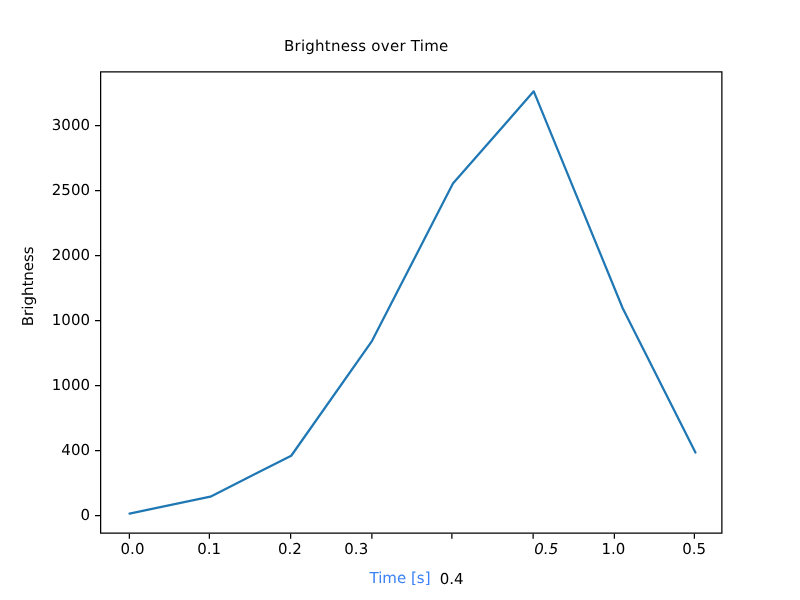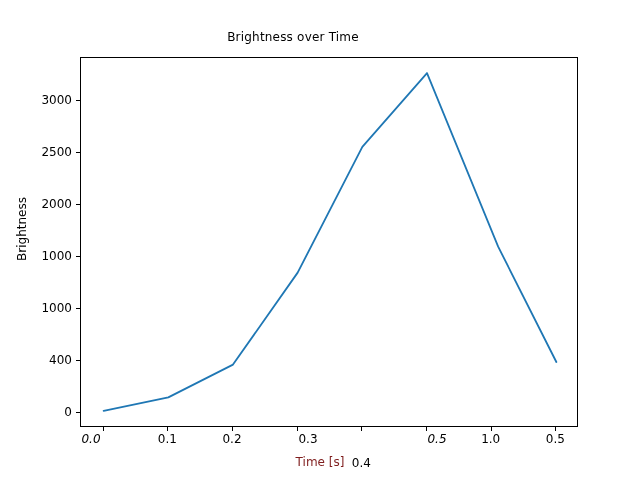--- a/index.html
+++ b/index.html
@@ -93,21 +93,21 @@
     height: 1px;
     background: #000000;
   }
   #xlabel {
     position: absolute;
     left: 0;
     top: 455px;
     width: 640px;
     text-align: center;
     font-size: 12px;
-    color: #7f1d1d;
+    color: #3b82f6;
   }
   #ylabel {
     position: absolute;
     left: -38px;
     top: 222px;
     width: 120px;
     text-align: center;
     font-size: 12px;
     color: #000000;
     transform: rotate(-90deg);
@@ -140,24 +140,24 @@
       <div class="tick-mark-y" style="top: 411.93px;"></div>
       <div class="tick-mark-y" style="top: 359.963px;"></div>
       <div class="tick-mark-y" style="top: 307.997px;"></div>
       <div class="tick-mark-y" style="top: 256.031px;"></div>
       <div class="tick-mark-y" style="top: 204.065px;"></div>
       <div class="tick-mark-y" style="top: 152.098px;"></div>
       <div class="tick-mark-y" style="top: 100.132px;"></div>
     </div>
 
   <div id="xtick-labels">
-      <div class="tick-label-x" style="left: 91px; font-style: italic;">0.0</div>
+      <div class="tick-label-x" style="left: 106px;">0.0</div>
       <div class="tick-label-x" style="left: 167.312px;">0.1</div>
       <div class="tick-label-x" style="left: 231.987px;">0.2</div>
-      <div class="tick-label-x" style="left: 308px;">0.3</div>
+      <div class="tick-label-x" style="left: 285px;">0.3</div>
       <div class="tick-label-x" style="left: 361.338px; margin-top: 24px;">0.4</div>
       <div class="tick-label-x" style="left: 437px; font-style: italic;">0.5</div>
       <div class="tick-label-x" style="left: 490.688px;">1.0</div>
       <div class="tick-label-x" style="left: 555.364px;">0.5</div>
     </div>
   <div id="xtick-marks">
       <div class="tick-mark-x" style="left: 102.636px;"></div>
       <div class="tick-mark-x" style="left: 167.312px;"></div>
       <div class="tick-mark-x" style="left: 231.987px;"></div>
       <div class="tick-mark-x" style="left: 296.662px;"></div>

